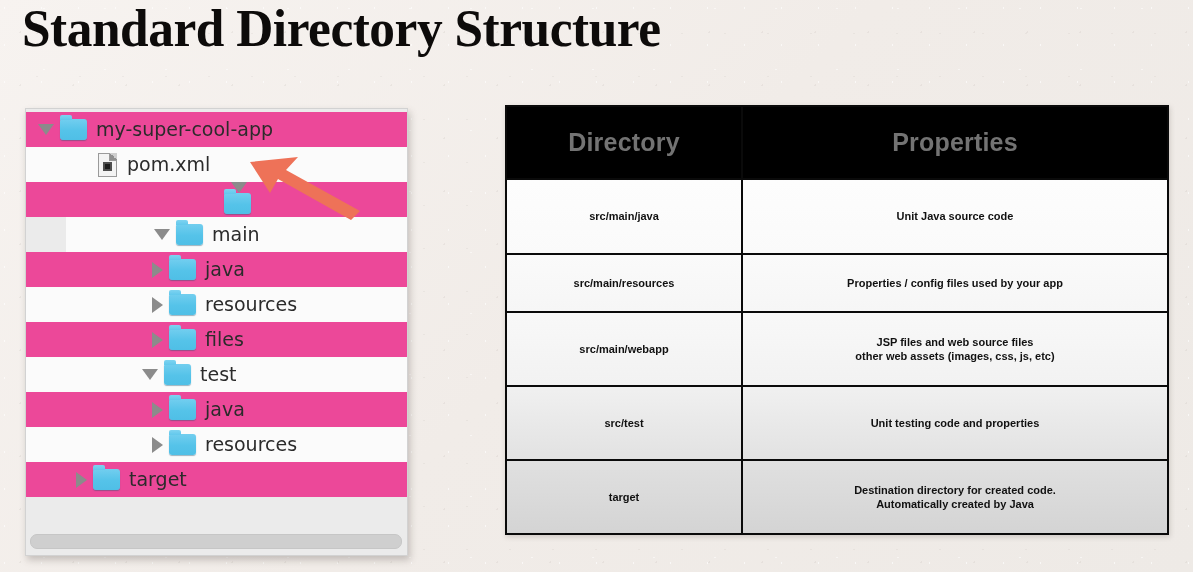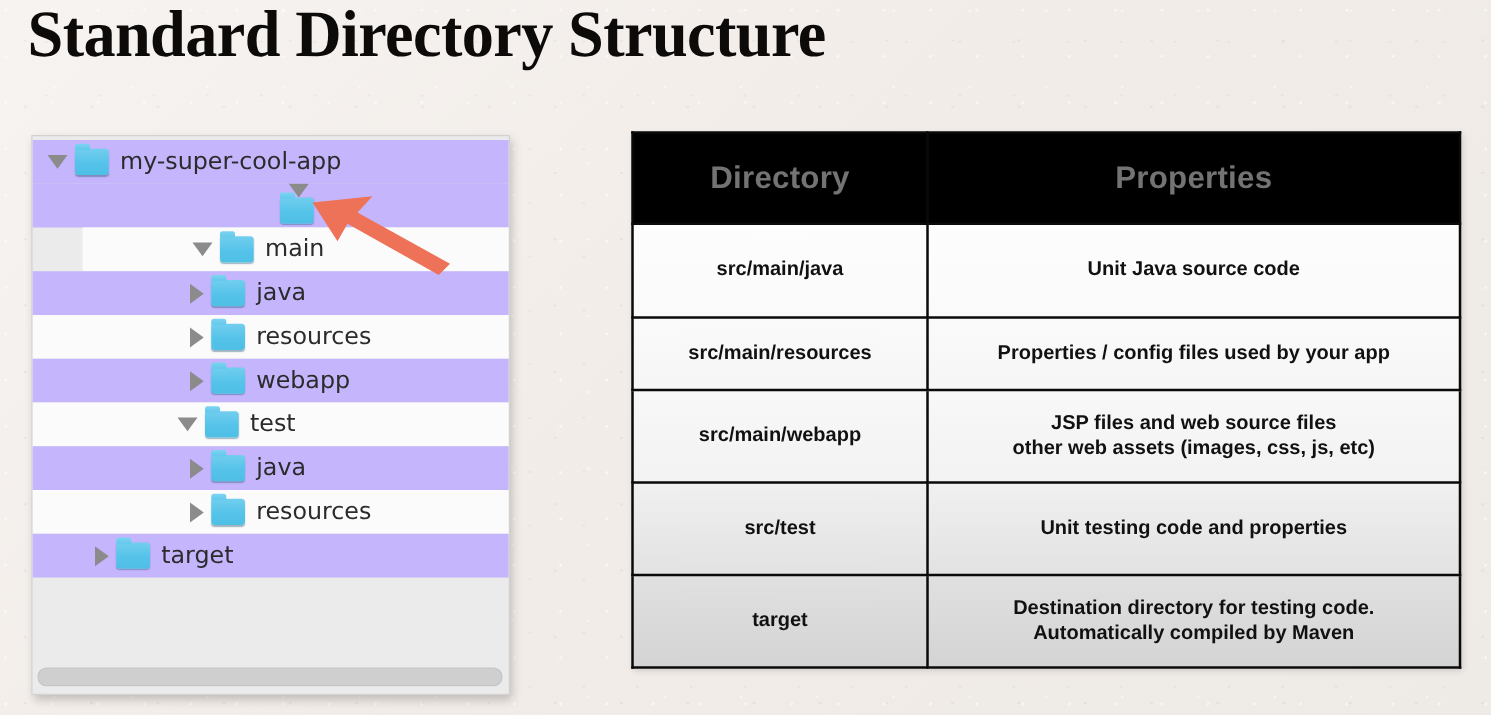--- a/index.html
+++ b/index.html
@@ -56,21 +56,21 @@
     position: absolute;
     left: 0; top: 3px; right: 0;
   }
   .tree-row {
     position: relative;
     height: 35px;
     display: flex;
     align-items: center;
     box-sizing: border-box;
   }
-  .tree-row.odd  { background: #c4b5fd; align-items: center; }
+  .tree-row.odd  { background: #ec4899; align-items: center; }
   .tree-row.even { background: #fbfbfb; }
 
   .twisty {
     width: 0; height: 0;
     flex: 0 0 auto;
     margin-right: 6px;
   }
   .twisty.down {
     border-left: 8px solid transparent;
     border-right: 8px solid transparent;
@@ -179,21 +179,21 @@
   }
   #dir-table th {
     background: #000000;
     color: #737373;
     font-size: 25px;
     height: 73px;
     letter-spacing: 0.2px;
   }
   #dir-table td {
     color: #111111;
-    font-size: 16px;
+    font-size: 11px;
     line-height: 1.28;
     padding: 6px 8px;
   }
   col.col-dir  { width: 236px; }
   col.col-desc { width: 426px; }
 
   tr.r0 td { background: linear-gradient(180deg, #fdfdfd, #fafafa); height: 75px; }
   tr.r1 td { background: linear-gradient(180deg, #fafafa, #f6f6f6); height: 58px; }
   tr.r2 td { background: linear-gradient(180deg, #f8f8f8, #f2f2f2); height: 74px; }
   tr.r3 td { background: linear-gradient(180deg, #f0f0f0, #e2e2e2); height: 74px; }
@@ -206,20 +206,25 @@
 
 <div id="page-title">Standard Directory Structure</div>
 
 <div id="tree-panel">
   <div id="tree-rows">
       <div class="tree-row odd" style="padding-left: 12px;">
         <span class="twisty down"></span>
         <span class="folder-icon"></span>
         <span class="tree-label">my-super-cool-app</span>
       </div>
+      <div class="tree-row even" style="padding-left: 50px;">
+        <span class="twisty none"></span>
+        <span class="file-icon"></span>
+        <span class="tree-label">pom.xml</span>
+      </div>
       <div class="tree-row odd" style="padding-left: 50px; flex-direction: column;">
         <span class="twisty down"></span>
         <span class="folder-icon"></span>
         <span class="tree-label">src</span>
       </div>
       <div class="tree-row even" style="padding-left: 88px; margin-left: 40px;">
         <span class="twisty down"></span>
         <span class="folder-icon"></span>
         <span class="tree-label">main</span>
       </div>
@@ -229,21 +234,21 @@
         <span class="tree-label">java</span>
       </div>
       <div class="tree-row even" style="padding-left: 126px;">
         <span class="twisty right"></span>
         <span class="folder-icon"></span>
         <span class="tree-label">resources</span>
       </div>
       <div class="tree-row odd" style="padding-left: 126px;">
         <span class="twisty right"></span>
         <span class="folder-icon"></span>
-        <span class="tree-label">webapp</span>
+        <span class="tree-label">files</span>
       </div>
       <div class="tree-row even" style="padding-left: 116px;">
         <span class="twisty down"></span>
         <span class="folder-icon"></span>
         <span class="tree-label">test</span>
       </div>
       <div class="tree-row odd" style="padding-left: 126px;">
         <span class="twisty right"></span>
         <span class="folder-icon"></span>
         <span class="tree-label">java</span>
@@ -299,18 +304,18 @@
       </tr>
       <tr class="r3">
         <td>src/test</td>
         <td>
           <span class="desc-line">Unit testing code and properties</span>
         </td>
       </tr>
       <tr class="r4">
         <td>target</td>
         <td>
-          <span class="desc-line">Destination directory for testing code.</span>
-          <span class="desc-line">Automatically compiled by Maven</span>
+          <span class="desc-line">Destination directory for created code.</span>
+          <span class="desc-line">Automatically created by Java</span>
         </td>
       </tr>
     </tbody>
 </table>
 
 </body></html>

